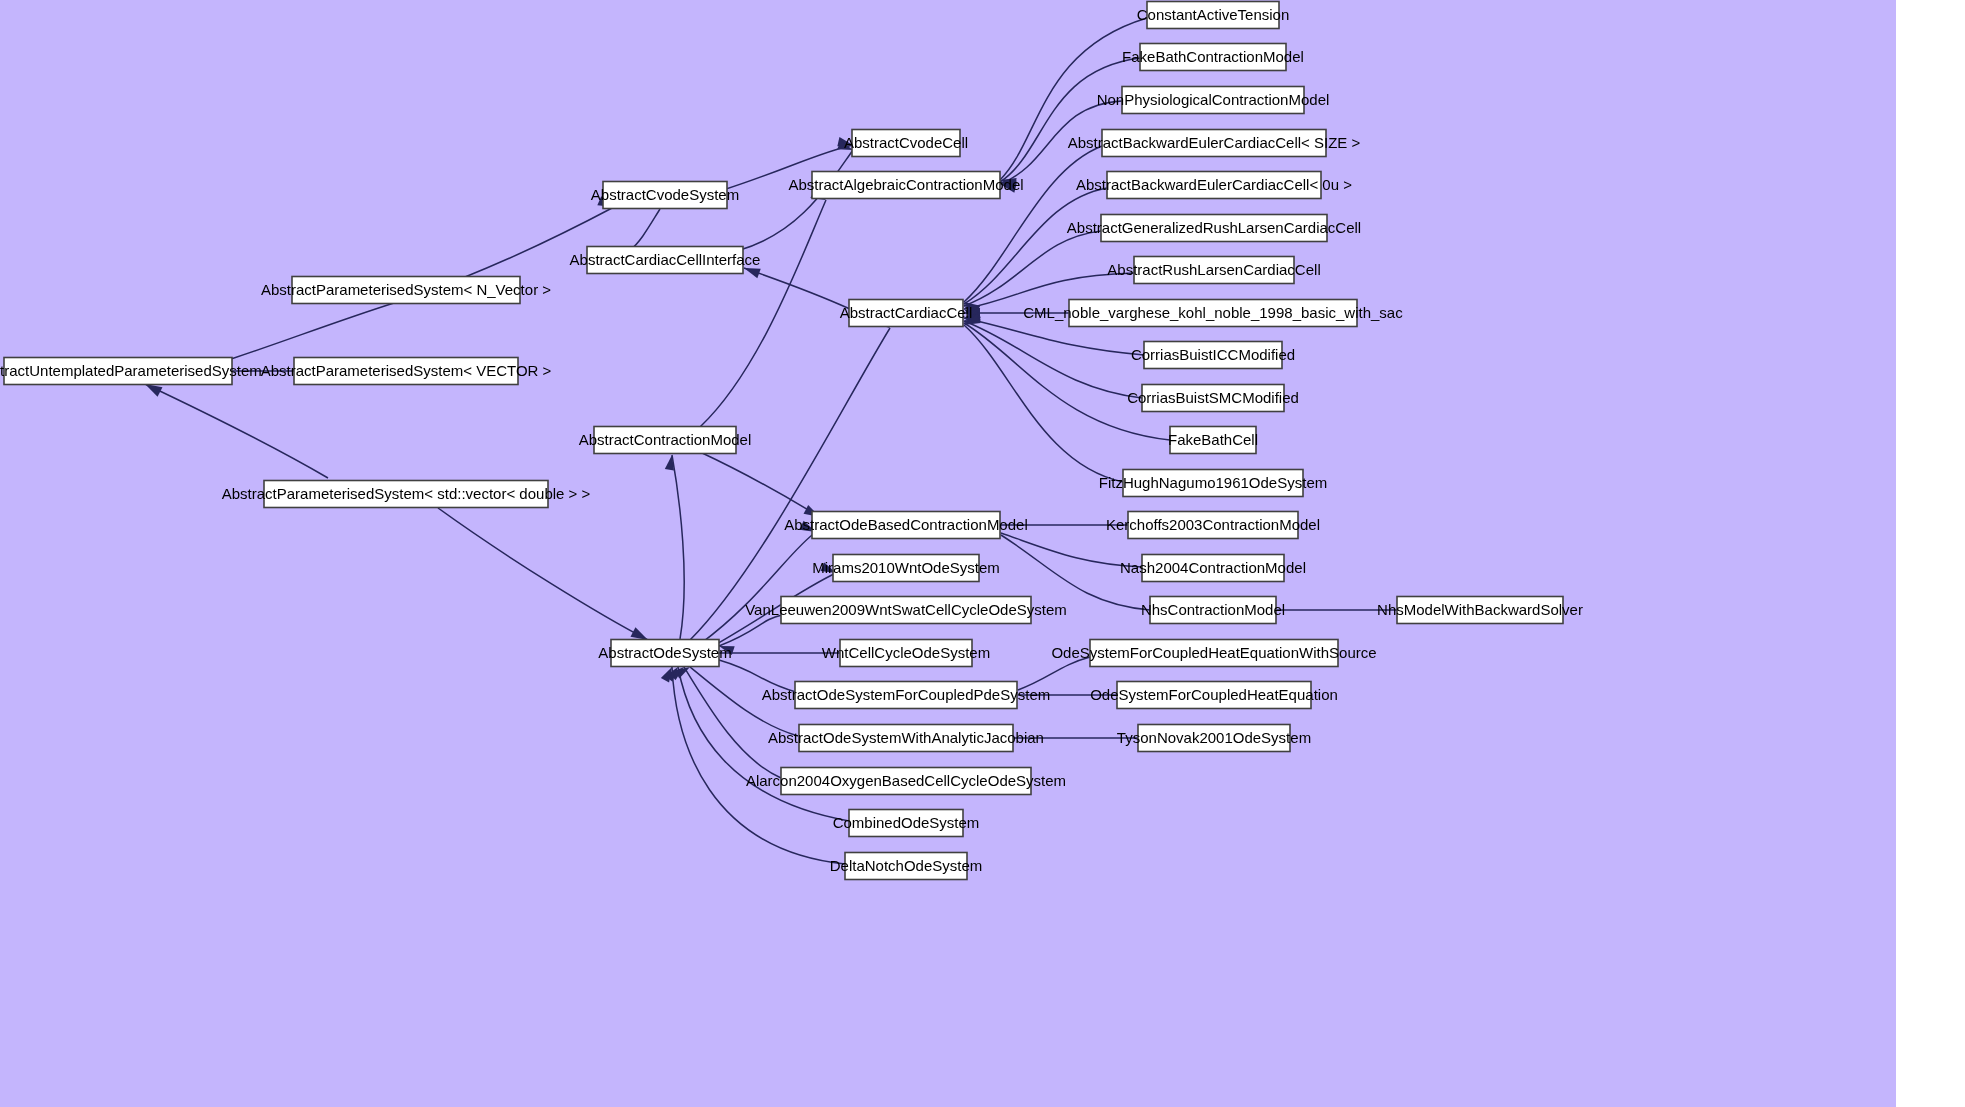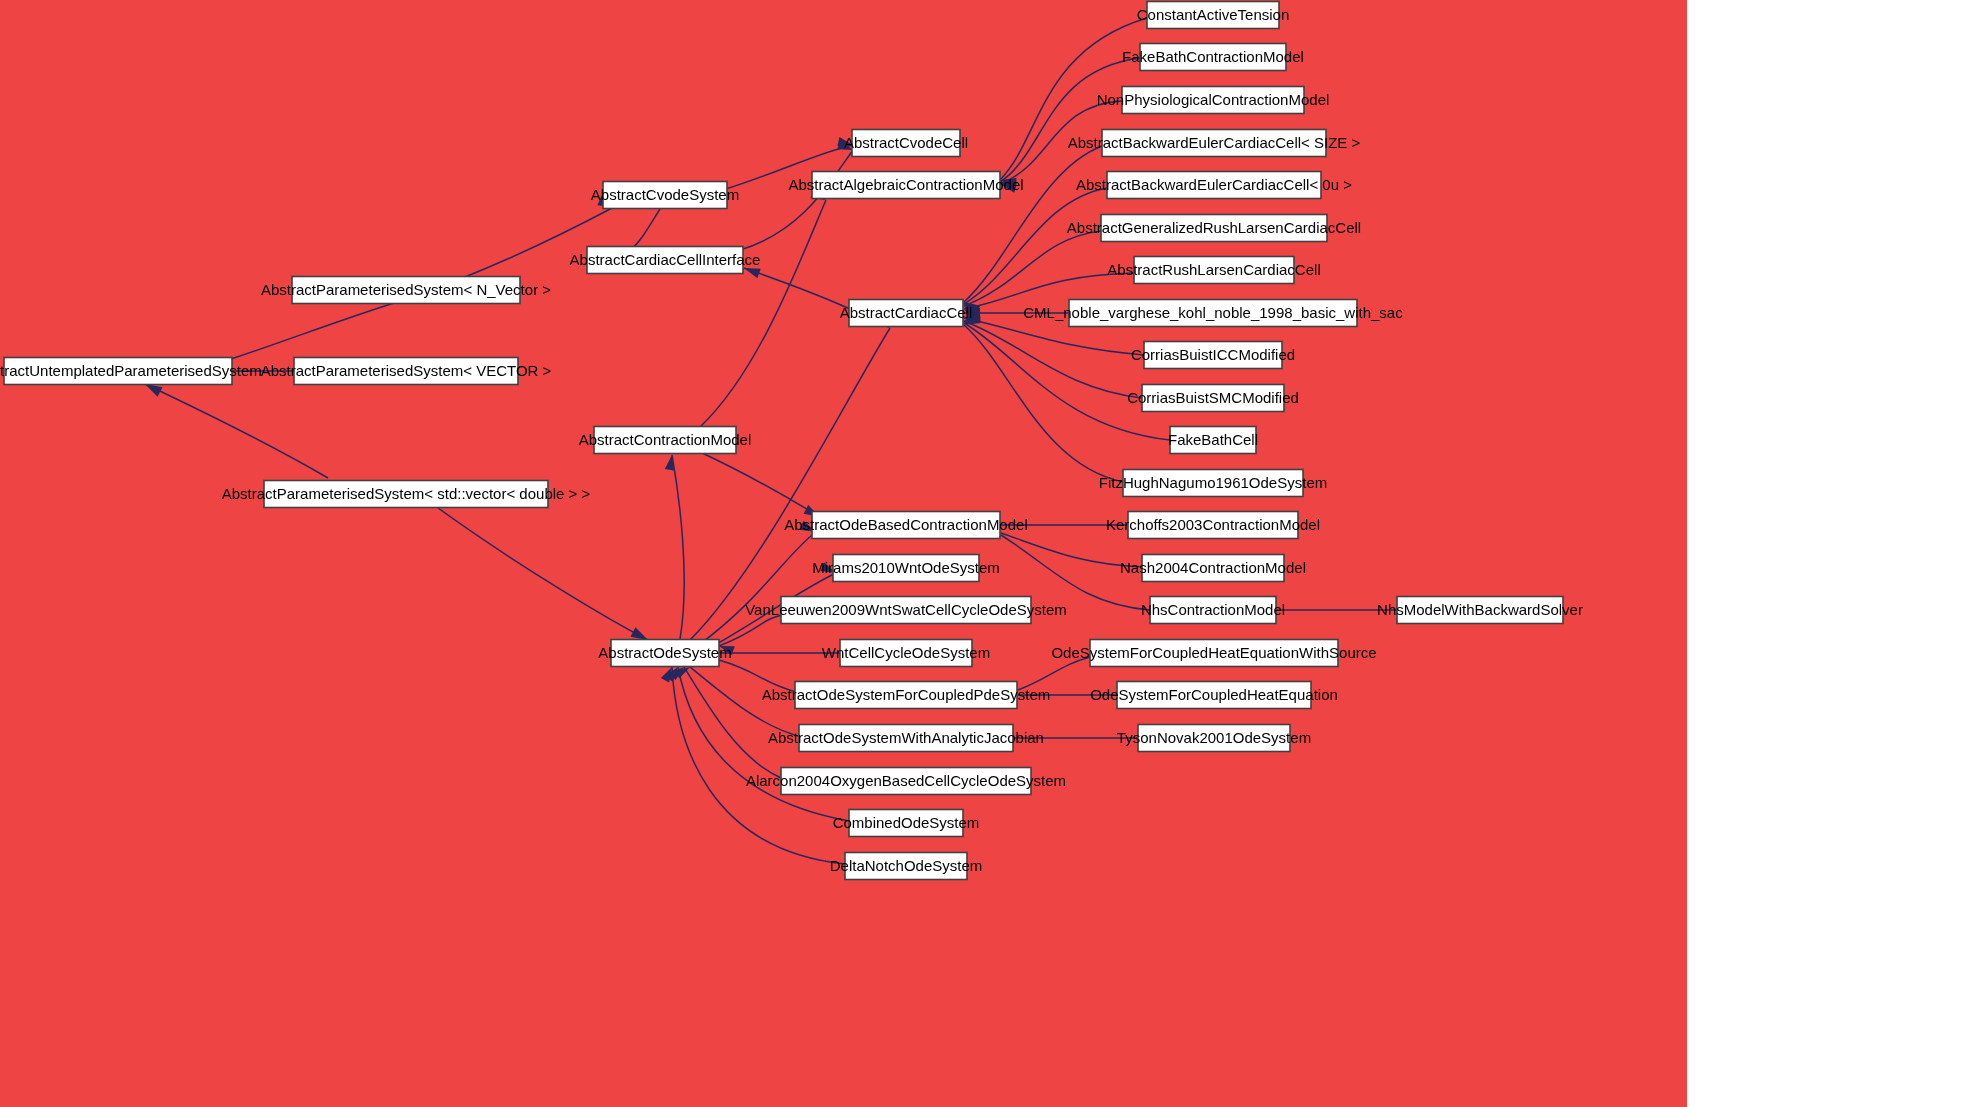--- a/index.html
+++ b/index.html
@@ -2,23 +2,23 @@
 <html><head>
 <meta charset="utf-8">
 <style>
   html, body {
     margin: 0;
     padding: 0;
     background: #ffffff;
   }
   #diagram-root {
     position: relative;
-    width: 1687px;
+    width: 1896px;
     height: 1107px;
-    background: #ef4444;
+    background: #c4b5fd;
     font-family: "Liberation Sans", sans-serif;
     overflow: hidden;
   }
   svg.graph {
     position: absolute;
     left: 0;
     top: 0;
     width: 1965px;
     height: 1107px;
     display: block;

